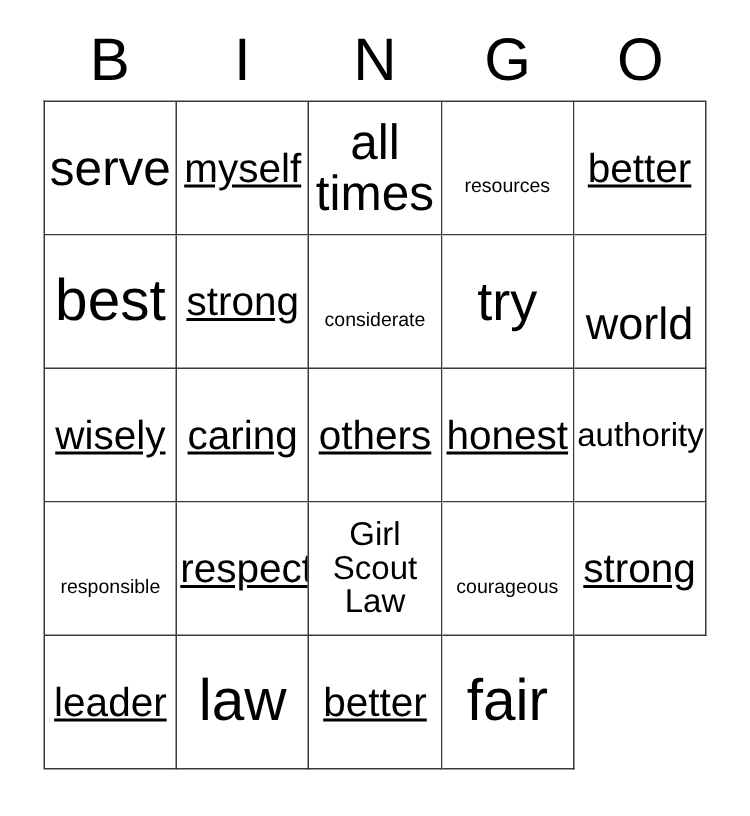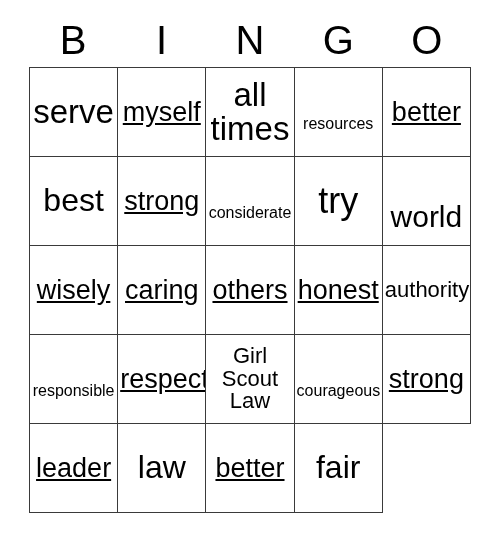--- a/index.html
+++ b/index.html
@@ -73,27 +73,27 @@
   }
   .cell span {
     display: block;
     width: 100%;
     line-height: 1.04;
     word-break: normal;
     white-space: normal;
   }
 
   
-  .fs-xs  { font-size: 16px; line-height: 1.1; margin-top: 24px; }
+  .fs-xs  { font-size: 13px; line-height: 1.1; margin-top: 24px; }
   .fs-sm  { font-size: 22px; }
   .fs-md  { font-size: 27px; text-decoration: underline; }
   .fs-lg  { font-size: 30px; margin-top: 32px; }
   .fs-xl  { font-size: 33px; }
   .fs-2xl { font-size: 36px; }
-  .fs-3xl { font-size: 32px; }
+  .fs-3xl { font-size: 39px; }
 </style>
 </head>
 <body>
 
 <div class="card">
 
   <div class="header-row">
       <div class="header-cell">B</div>
       <div class="header-cell">I</div>
       <div class="header-cell">N</div>

